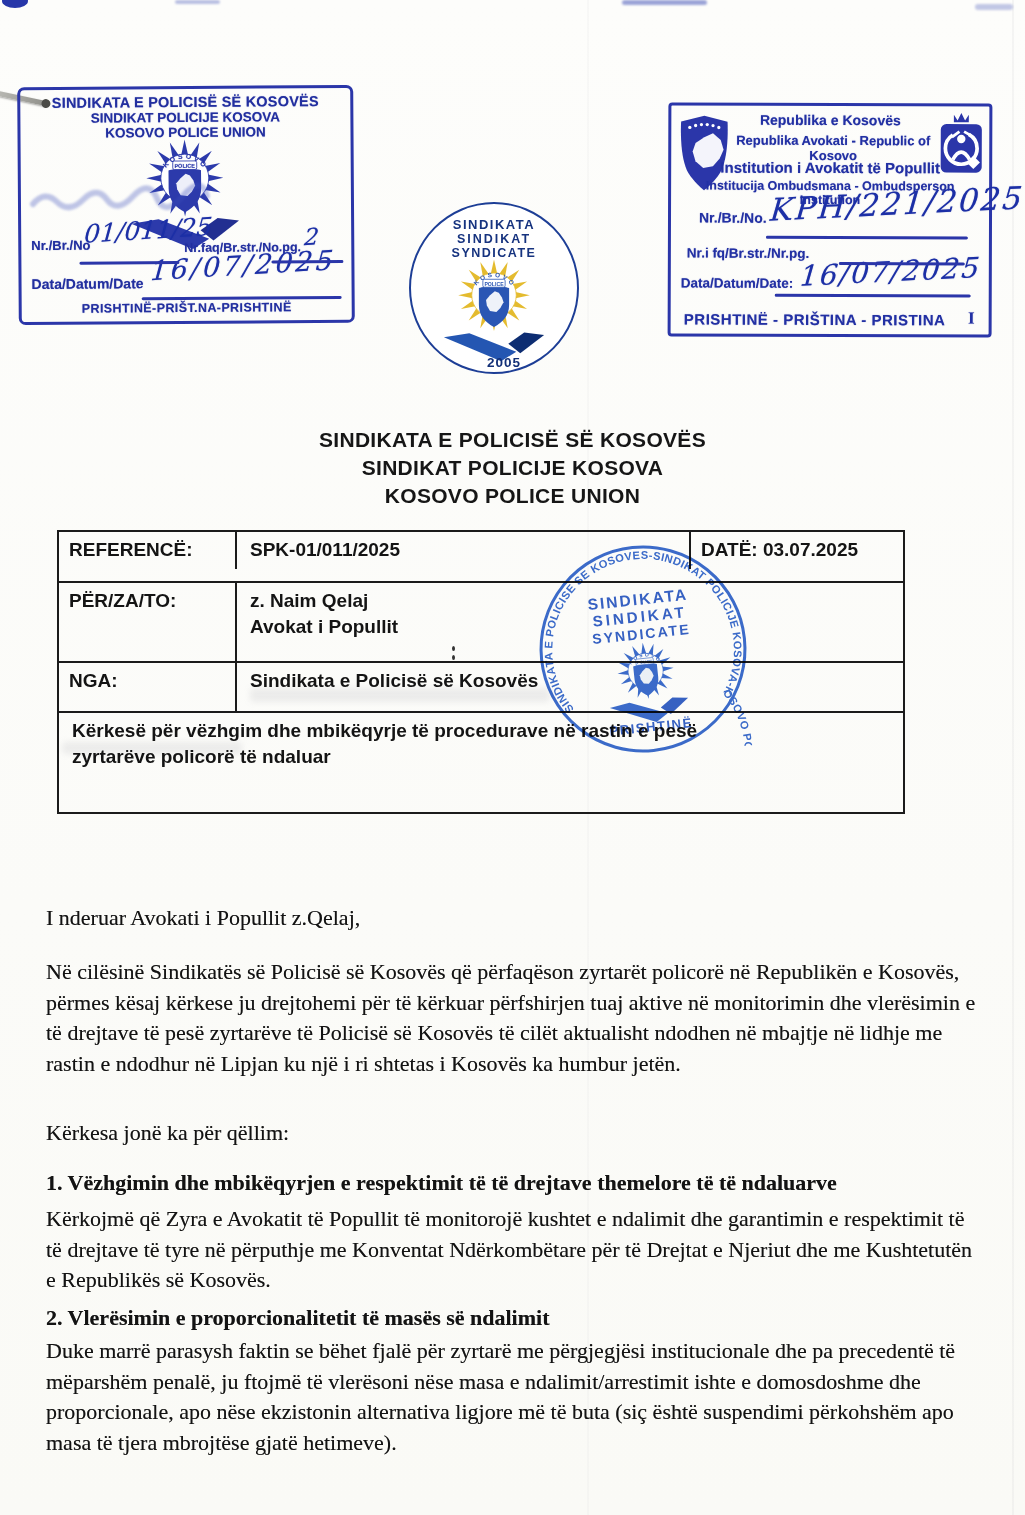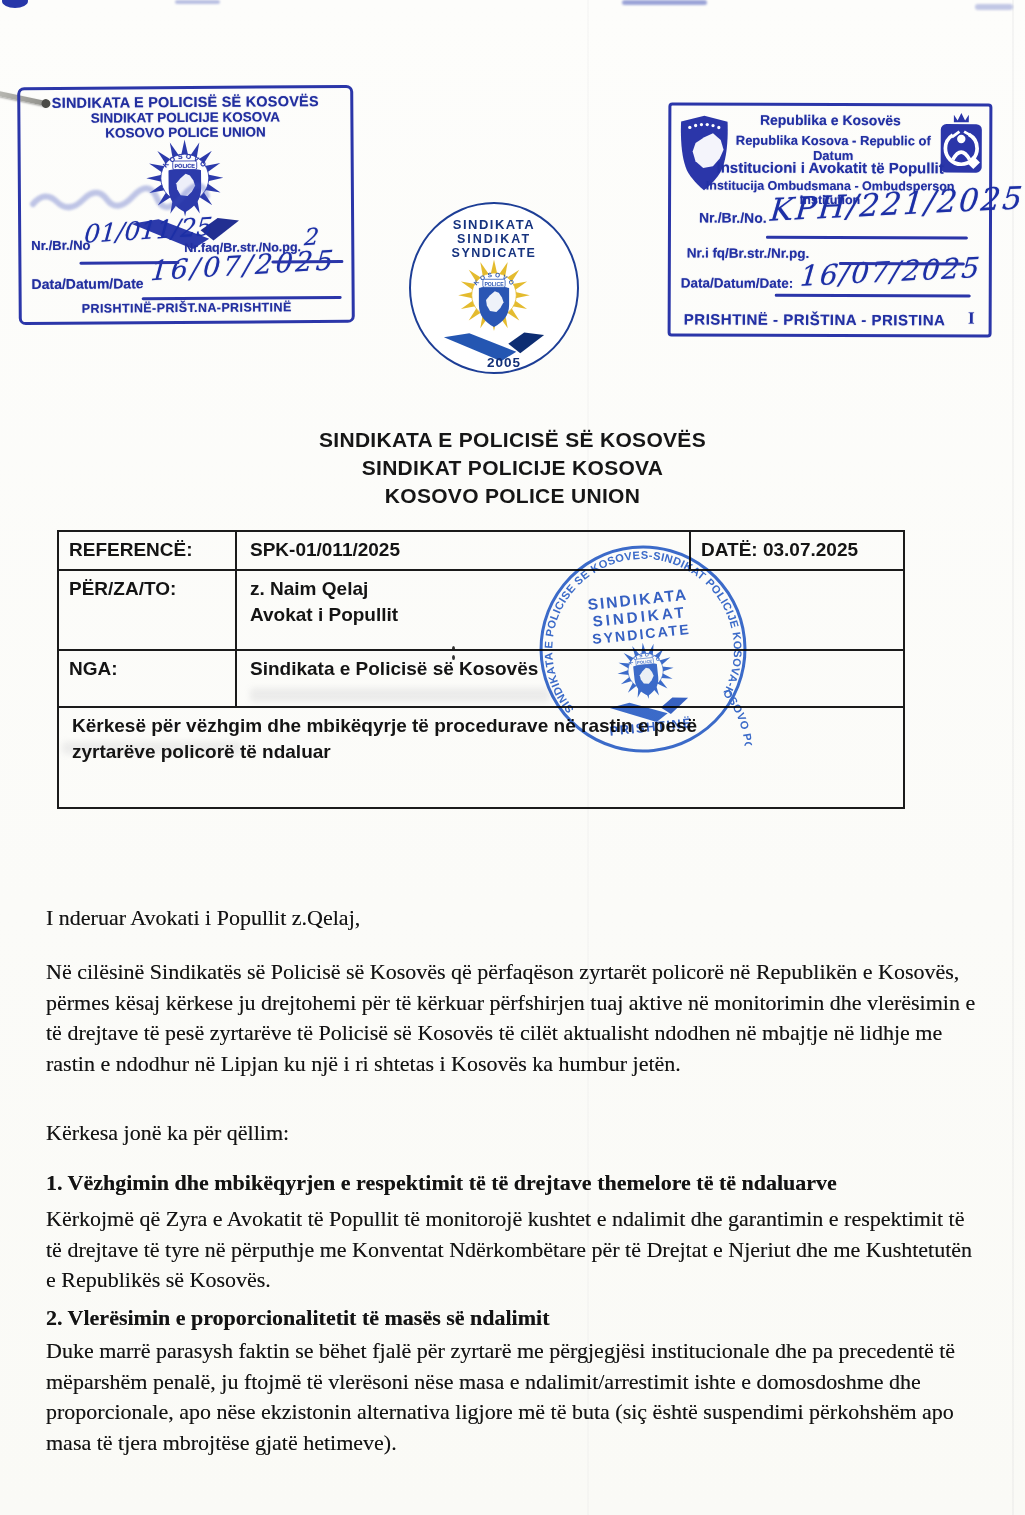--- a/index.html
+++ b/index.html
@@ -87,21 +87,21 @@
 
   
   .tbl{left:57px;top:530px;width:848px;border:2.5px solid #1b1b1b;box-sizing:border-box;
     font-family:"Liberation Sans",sans-serif;color:#141414;}
   .trow{display:flex;box-sizing:border-box;}
   .trow + .trow{border-top:2.5px solid #1b1b1b;}
   .tcell{box-sizing:border-box;padding:5px 10px;font-weight:bold;font-size:19px;line-height:26px;white-space:pre-line;}
   .tlab{width:178px;flex:none;border-right:2.5px solid #1b1b1b;}
   .tval{flex:1;padding-left:13px;}
   .tdate{width:214px;flex:none;border-left:2.5px solid #1b1b1b;}
-  .r1{height:37px;}.r2{height:80px;}.r3{height:79px;}.r4{height:57px;}.r5{height:101px;}
+  .r1{height:37px;}.r2{height:80px;margin-top:12px;}.r3{height:79px;}.r4{height:50px;}.r5{height:101px;}
 
   
   .round-stamp{left:536px;top:542px;width:214px;height:214px;mix-blend-mode:multiply;opacity:.94;transform:rotate(-6deg);}
   .ring-text{font-family:"Liberation Sans",sans-serif;font-size:11px;font-weight:bold;letter-spacing:.4px;fill:#2f63cb;}
   .rst{font-family:"Liberation Sans",sans-serif;font-weight:bold;text-anchor:middle;fill:#2a58c4;}
   .rst1{font-size:15.5px;letter-spacing:2px;}
   .rst2{font-size:15px;letter-spacing:3px;}
   .rst3{font-size:14px;letter-spacing:2px;}
   .rs-cityline{font-size:13px;letter-spacing:1.5px;}
 
@@ -209,22 +209,22 @@
   <svg class="abs rs-omb" viewBox="0 0 60 74" width="56" height="70">
     <path d="M22,2 l4,6 4,-8 4,8 4,-6 v8 h-16 z" fill="#2b36a9"></path>
     <rect x="8" y="12" width="44" height="52" rx="6" fill="#2b36a9"></rect>
     <circle cx="30" cy="38" r="17" fill="none" stroke="#fff" stroke-width="4" stroke-dasharray="70 18"></circle>
     <circle cx="30" cy="28" r="4.5" fill="#fff"></circle>
     <path d="M21,50 Q30,34 39,50" fill="none" stroke="#fff" stroke-width="4"></path>
     <path d="M20,26 L28,20 M40,24 L33,20" stroke="#fff" stroke-width="3"></path>
     <rect x="38" y="48" width="10" height="10" fill="#fff" transform="rotate(45 43 53)"></rect>
   </svg>
   <div class="abs rs-l1">Republika e Kosovës</div>
-  <div class="abs rs-l2">Republika Kosova - Republic of Datum</div>
-  <div class="abs rs-l3">Institucioni i Avokatit të Popullit</div>
+  <div class="abs rs-l2">Republika Avokati - Republic of Kosovo</div>
+  <div class="abs rs-l3">Institution i Avokatit të Popullit</div>
   <div class="abs rs-l4">Institucija Ombudsmana - Ombudsperson Institution</div>
   <span class="abs ls-label rs-lab1">Nr./Br./No.</span>
   <span class="abs hw rs-hw1">KPH/221/2025</span>
   <span class="abs ls-label rs-lab2">Nr.i fq/Br.str./Nr.pg.</span>
   <span class="abs ls-label rs-lab3">Data/Datum/Date:</span>
   <span class="abs hw rs-hw2">16/07/2025</span>
   <div class="abs uline rs-u1"></div>
   <div class="abs uline rs-u2"></div>
   <div class="abs uline rs-u3"></div>
   <div class="abs rs-city">PRISHTINË - PRIŠTINA - PRISTINA</div>

